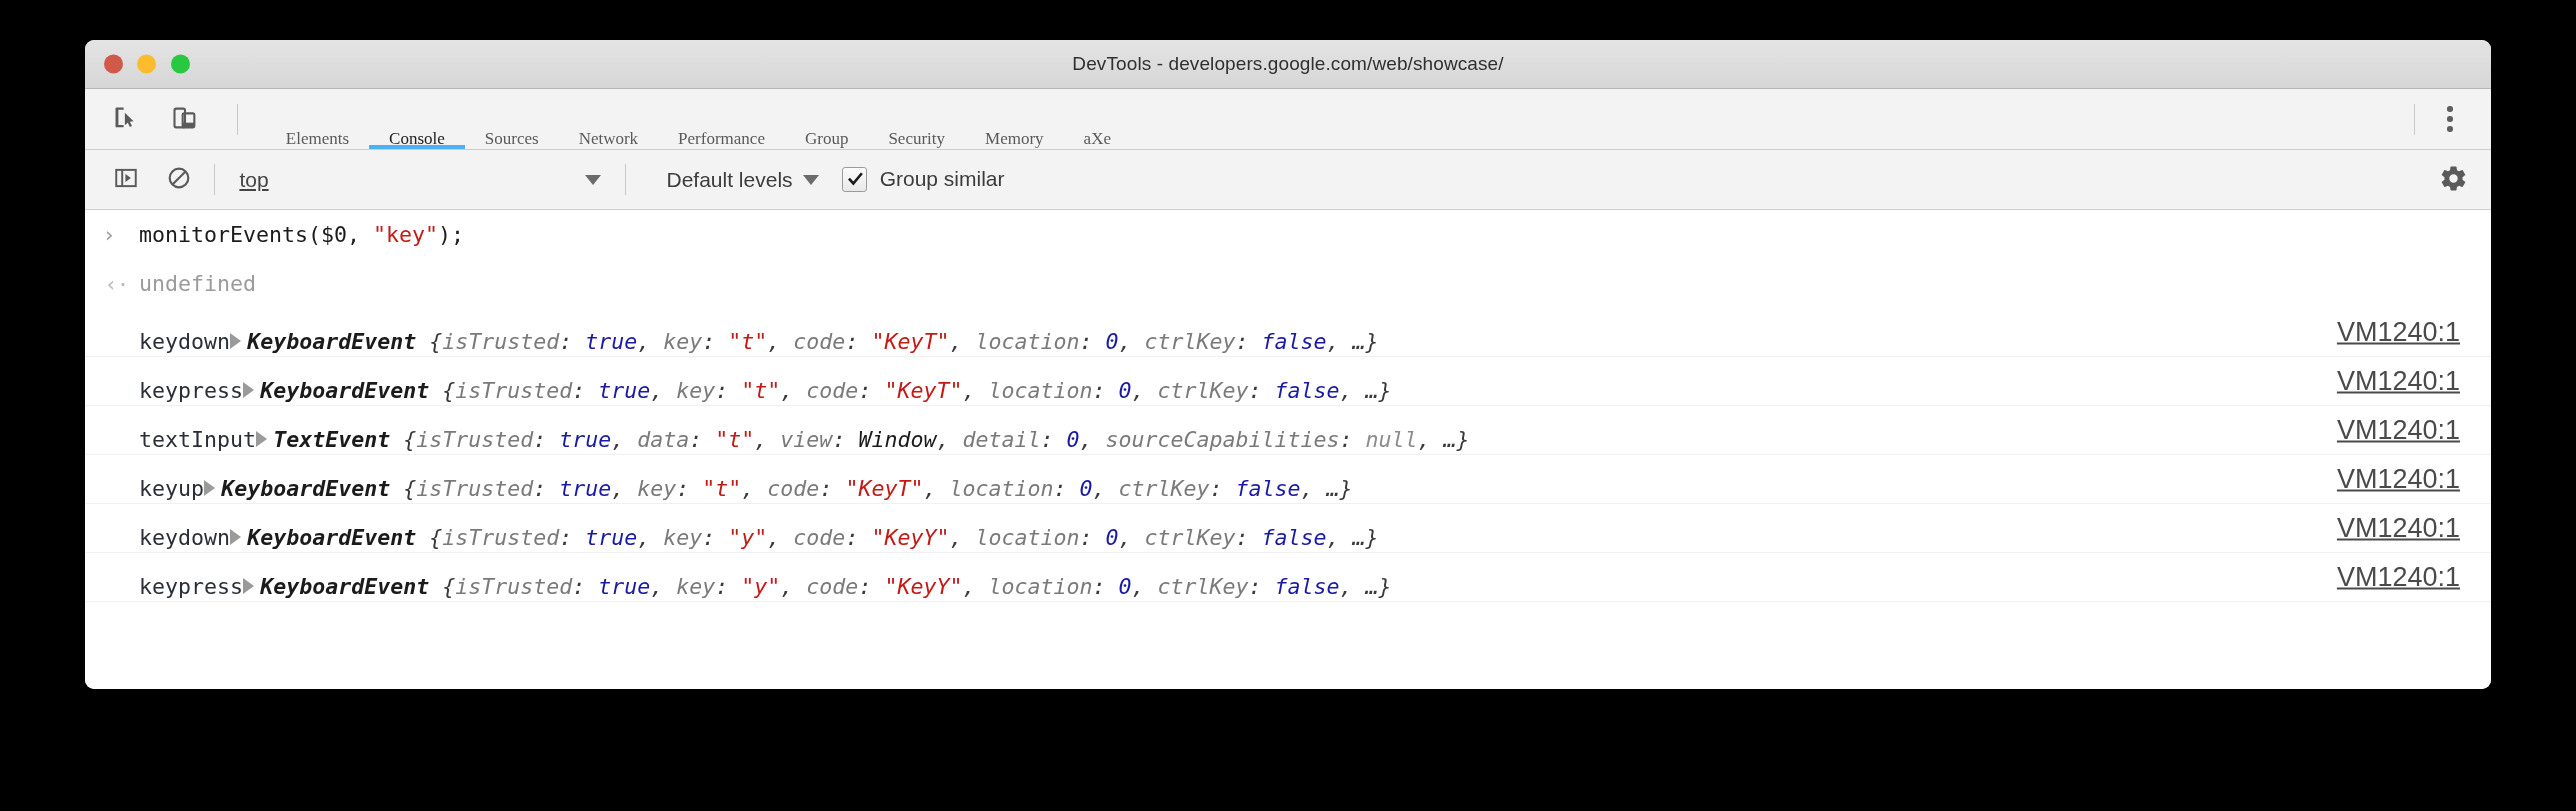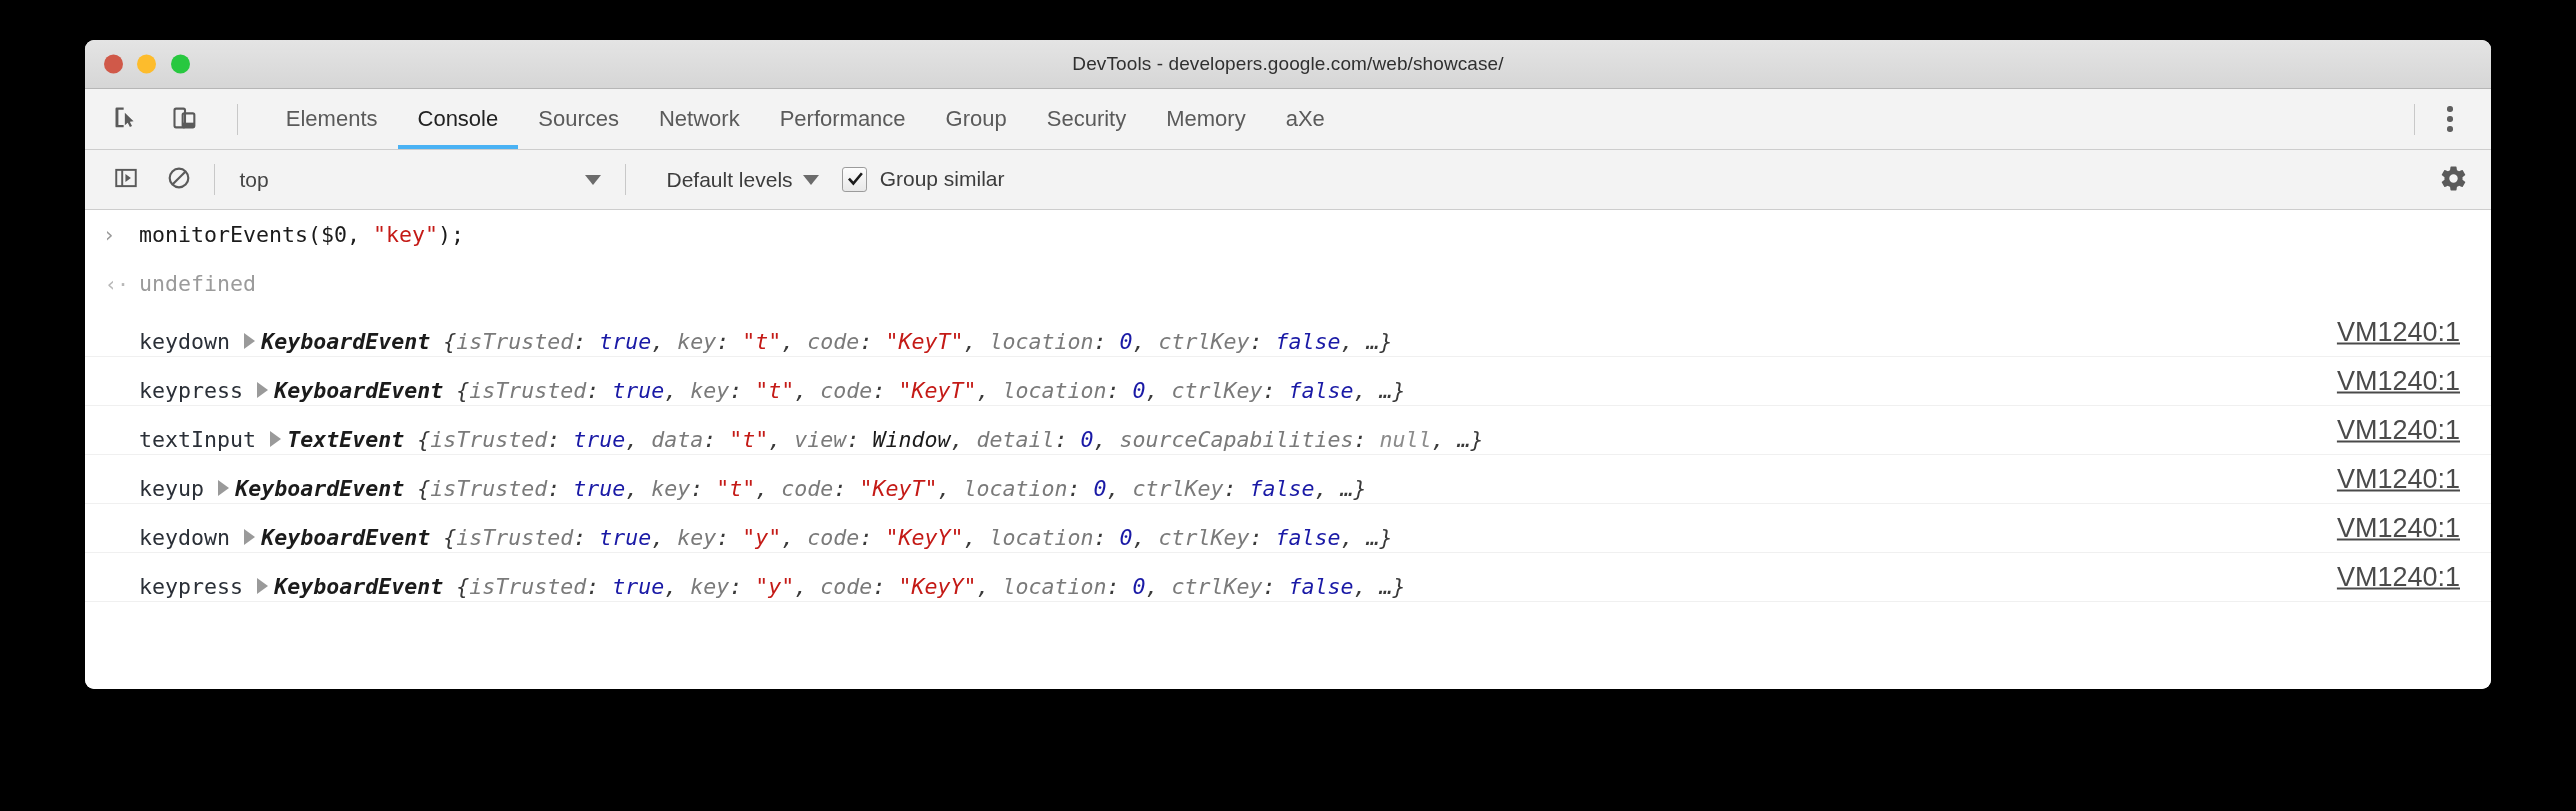--- a/index.html
+++ b/index.html
@@ -86,26 +86,27 @@
   }
   #tabs {
     display: flex;
     align-items: stretch;
     flex: 1;
     padding-left: 14px;
   }
   .tab {
     position: relative;
     display: flex;
-    align-items: center;
+    align-items: flex-end;
     padding: 0 20px;
-    font-size: 22px;
+    font-size: 17px;
     color: #5a5a5a;
     white-space: nowrap;
     cursor: default;
+    font-family: Liberation Serif, serif;
   }
   .tab.active { color: #222222; }
   .tab.active::after {
     content: "";
     position: absolute;
     left: 0; right: 0; bottom: 0;
     height: 3.9px;
     background: var(--accent, #4ab2f4);
   }
   .tabbar-right {
@@ -136,21 +137,21 @@
   }
   #context-select {
     display: flex;
     align-items: center;
     width: 362px;
     height: 39px;
     padding: 0 9.3px 0 10.8px;
     font-size: 21px;
     color: #444444;
   }
-  #context-select .ctx-label { flex: 1; }
+  #context-select .ctx-label { flex: 1; text-decoration: underline; }
   .caret {
     width: 0; height: 0;
     border-left: 8.5px solid transparent;
     border-right: 8.5px solid transparent;
     border-top: 10px solid #6b6b6b;
     display: inline-block;
   }
   #filter-input {
     width: 463px;
     height: 42px;
@@ -224,21 +225,20 @@
     align-items: center;
     justify-content: flex-start;
     color: #b3b3b3;
     font-size: 20px;
   }
   .line-body { flex: 1; white-space: nowrap; }
   .ev-name {
     display: inline-block;
     min-width: 0;
     color: #2a2f37;
-    padding-right: 14px;
     margin-top: 18px;
   }
   .disclosure {
     display: inline-block;
     width: 0; height: 0;
     border-top: 8.5px solid transparent;
     border-bottom: 8.5px solid transparent;
     border-left: 11.6px solid #9a9a9a;
     vertical-align: middle;
     margin-right: 6.2px;

